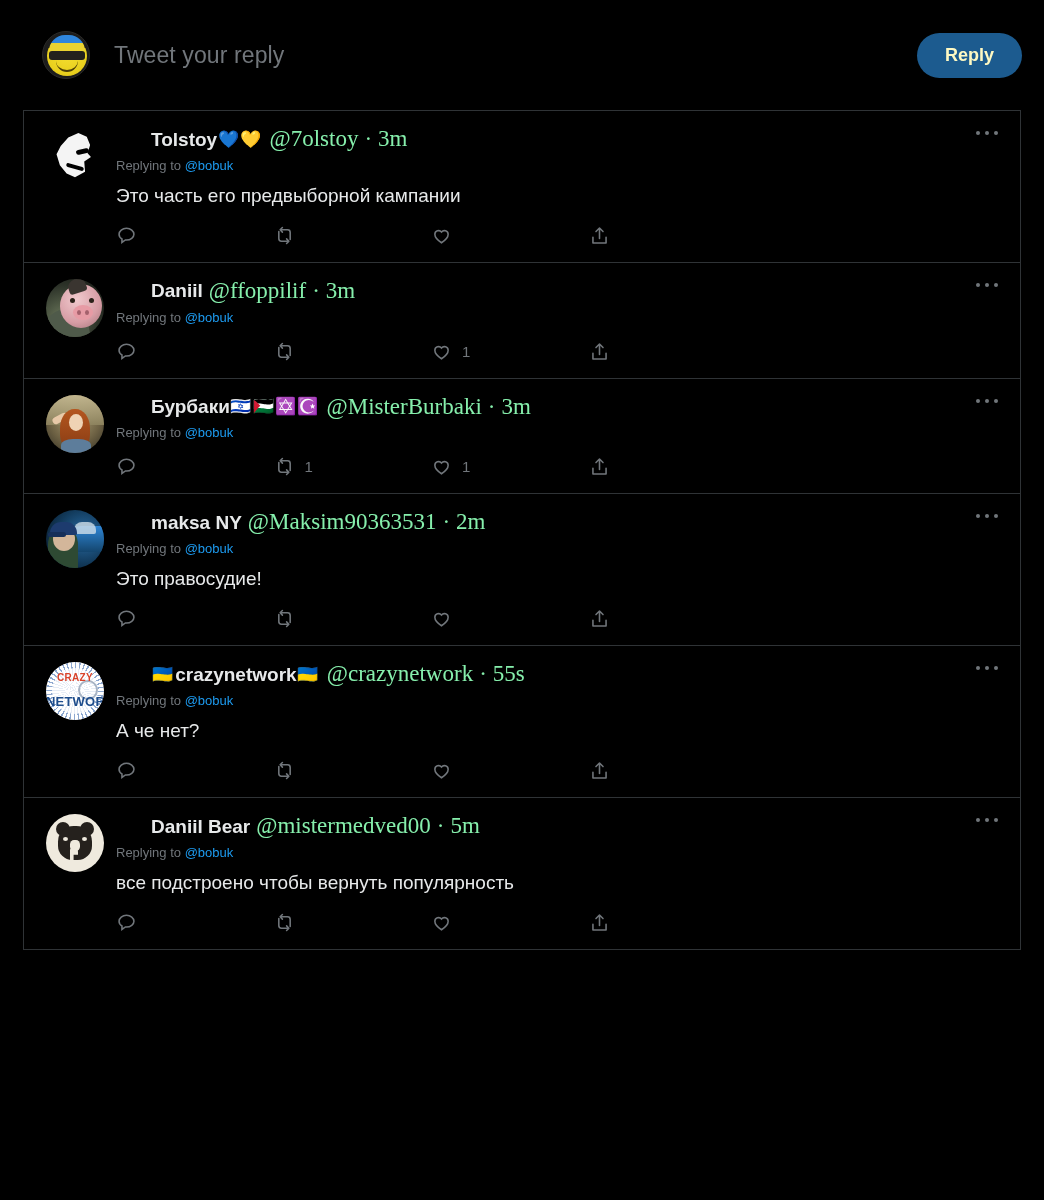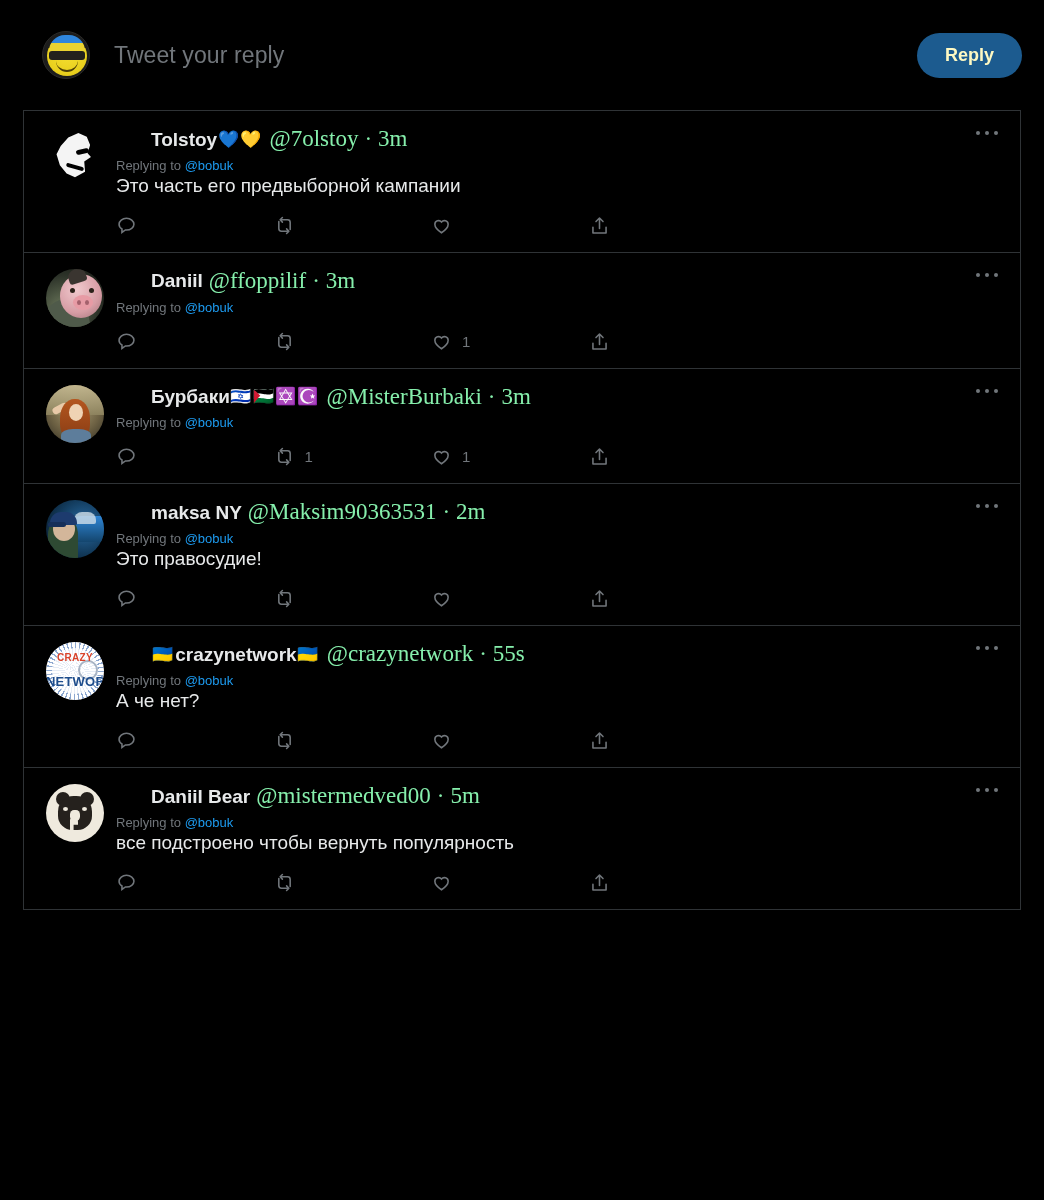--- a/index.html
+++ b/index.html
@@ -153,20 +153,21 @@
   .time { margin-left: 6px; }
   .replying {
     margin-top: 4px;
     font-size: 13px;
     color: #71767b;
   }
   .replying .mention {
     color: #1d9bf0;
   }
   .tweet-text {
+    margin-top: 10px;
     font-size: 19px;
     line-height: 1.38;
     color: #e7e9ea;
     word-wrap: break-word;
   }
   .actions {
     display: flex;
     margin-top: 16px;
     margin-bottom: 12px;
     max-width: 630px;

